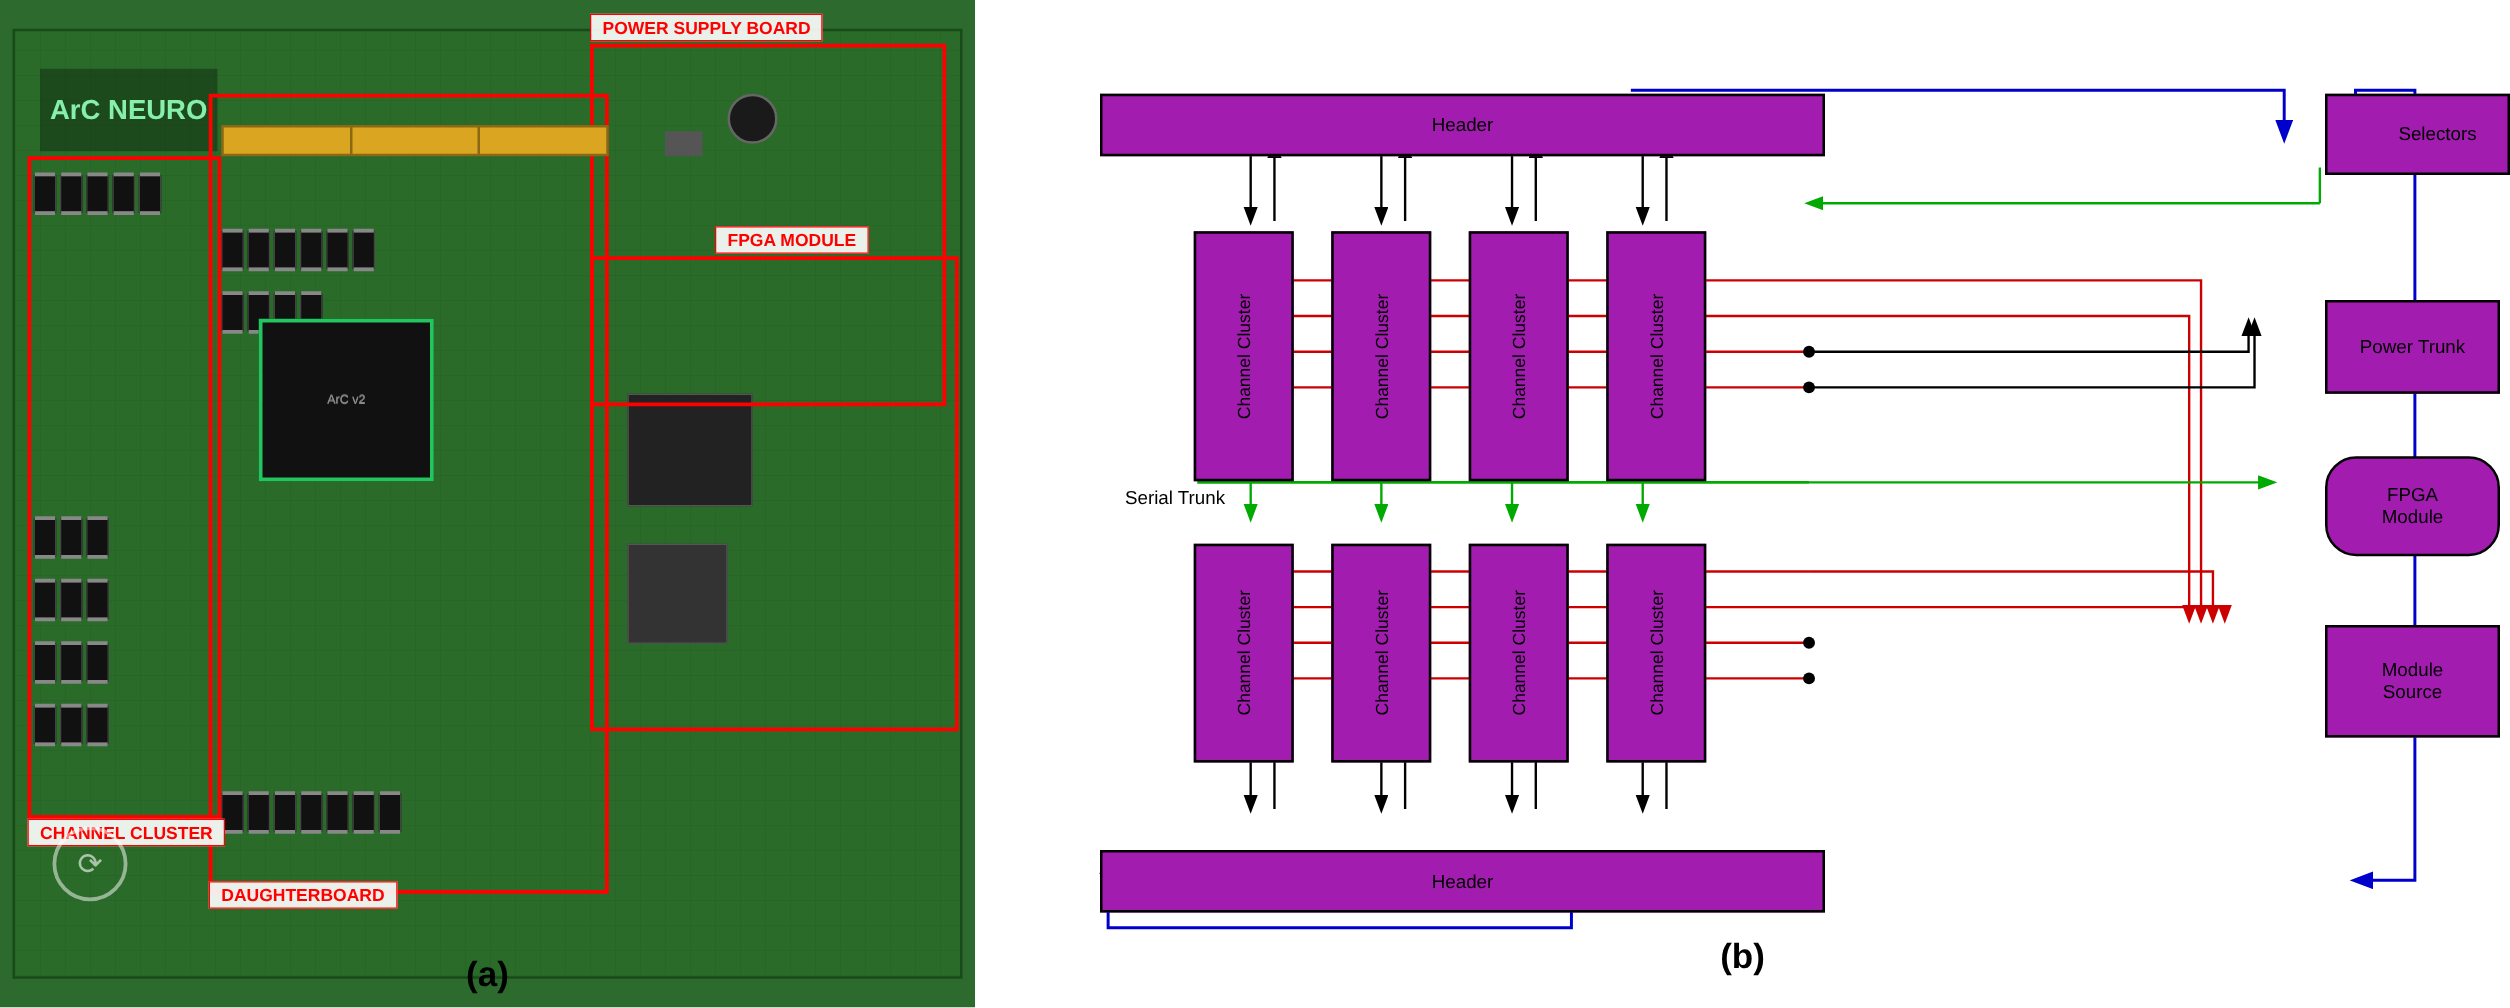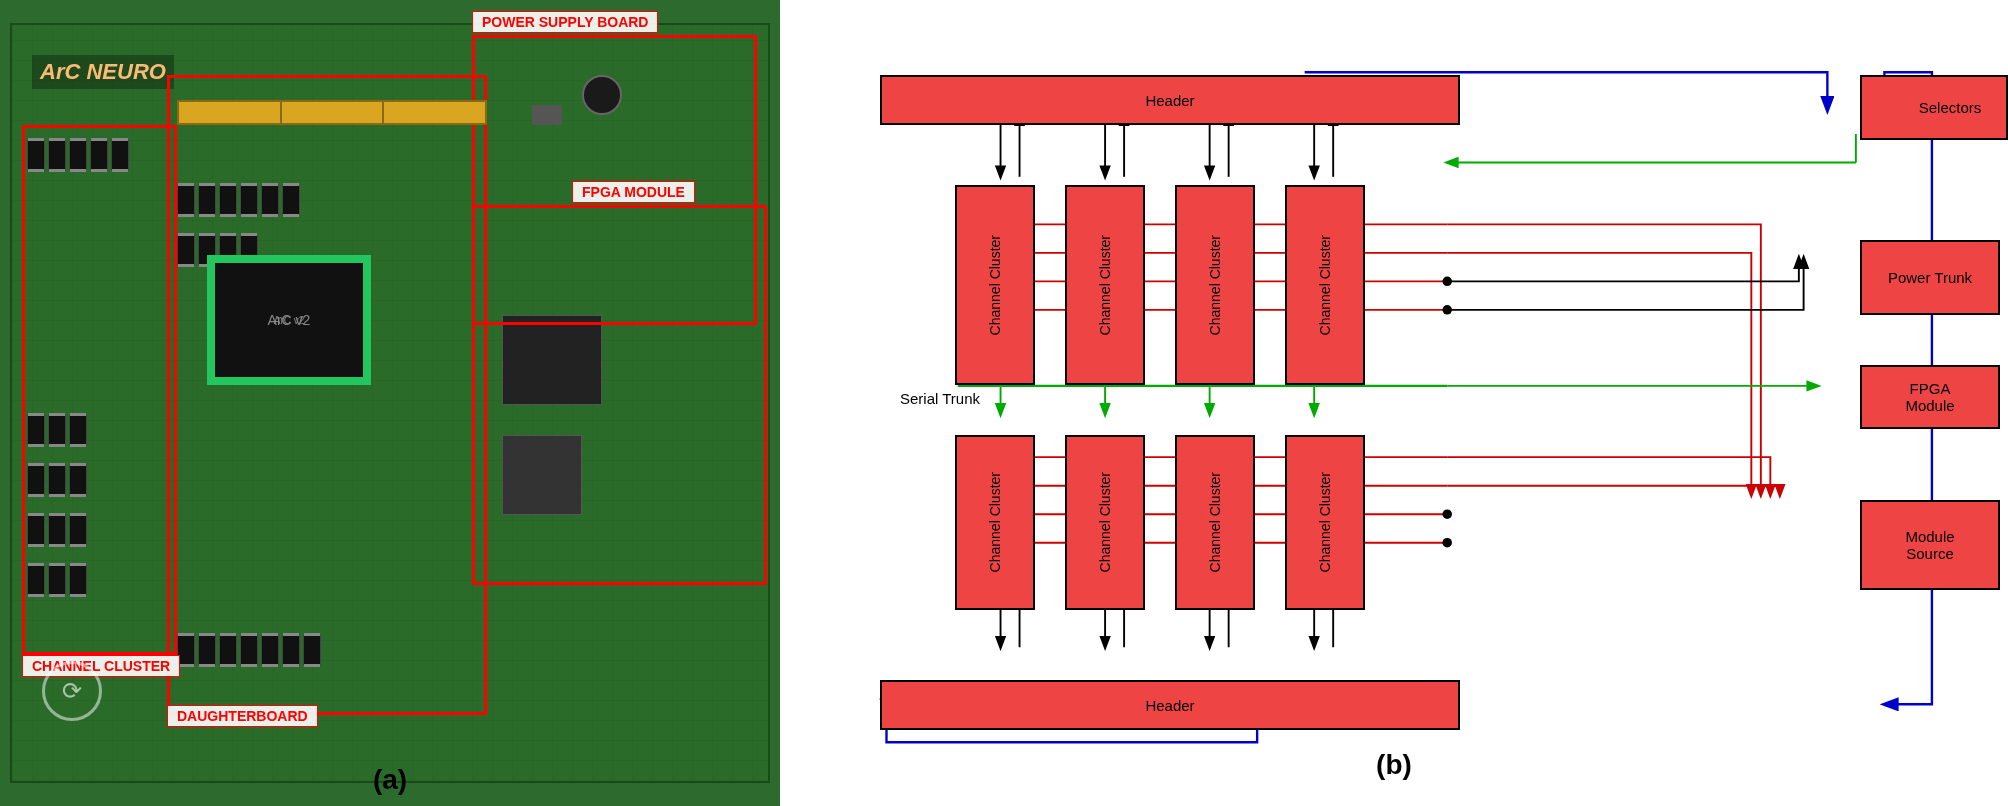--- a/index.html
+++ b/index.html
@@ -50,26 +50,25 @@
       font-size: 28px;
       font-weight: bold;
       color: #000;
     }
 
     
     .arc-logo {
       position: absolute;
       top: 30px;
       left: 20px;
-      color: #fdba74;
+      color: #86efac;
       font-size: 22px;
       font-weight: bold;
       background: rgba(0,0,0,0.3);
-      padding: 4px 8px;
-      font-style: italic;
+      padding: 20px 8px;
     }
 
     
     .pcb-box {
       position: absolute;
       border: 3px solid red;
     }
 
     .channel-cluster-box {
       top: 100px;
@@ -198,21 +197,21 @@
       transform: translateX(-50%);
       font-size: 28px;
       font-weight: bold;
       color: #000;
     }
 
     
     .diag-box {
       position: absolute;
       border: 2px solid #000;
-      background: #ef4444;
+      background: #a21caf;
       display: flex;
       align-items: center;
       justify-content: center;
       text-align: center;
       font-size: 15px;
       font-weight: normal;
     }
 
     
     .vertical-text {
@@ -258,21 +257,21 @@
       <div class="ic-chip"></div>
     </div>
 
     <div class="ic-row" style="top:210px; left:165px;">
       <div class="ic-chip"></div>
       <div class="ic-chip"></div>
       <div class="ic-chip"></div>
       <div class="ic-chip"></div>
     </div>
 
-    <div class="chip-main" style="position:absolute; top:230px; left:195px; width:164px; height:130px; background:#111; border:8px solid #22c55e; display:flex; align-items:center; justify-content:center; color:#888; font-size:14px;">ArC v2</div>
+    <div class="chip-main" style="position:absolute; top:230px; left:195px; width:140px; height:130px; background:#111; border:3px solid #22c55e; display:flex; align-items:center; justify-content:center; color:#888; font-size:10px;">ArC v2</div>
 
     <div class="ic-row" style="top:390px; left:15px;">
       <div class="ic-chip"></div>
       <div class="ic-chip"></div>
       <div class="ic-chip"></div>
     </div>
 
     <div class="ic-row" style="top:440px; left:15px;">
       <div class="ic-chip"></div>
       <div class="ic-chip"></div>
@@ -439,21 +438,21 @@
     </div>
 
     <div class="diag-box" style="left:1060px; top:55px; width:148px; height:65px;padding-left:32px;">
       <span>Selectors</span>
     </div>
 
     <div class="diag-box" style="left:1060px; top:220px; width:140px; height:75px;">
       <span>Power Trunk</span>
     </div>
 
-    <div class="diag-box" style="left:1060px; top:345px; width:140px; height:64px;">
+    <div class="diag-box" style="left:1060px; top:345px; width:140px; height:80px;border-radius:25px;">
       <span style="white-space:pre-line; text-align:center;">FPGA
 Module</span>
     </div>
 
     <div class="diag-box" style="left:1060px; top:480px; width:140px; height:90px;">
       <span style="white-space:pre-line; text-align:center;">Module
 Source</span>
     </div>
 
 

